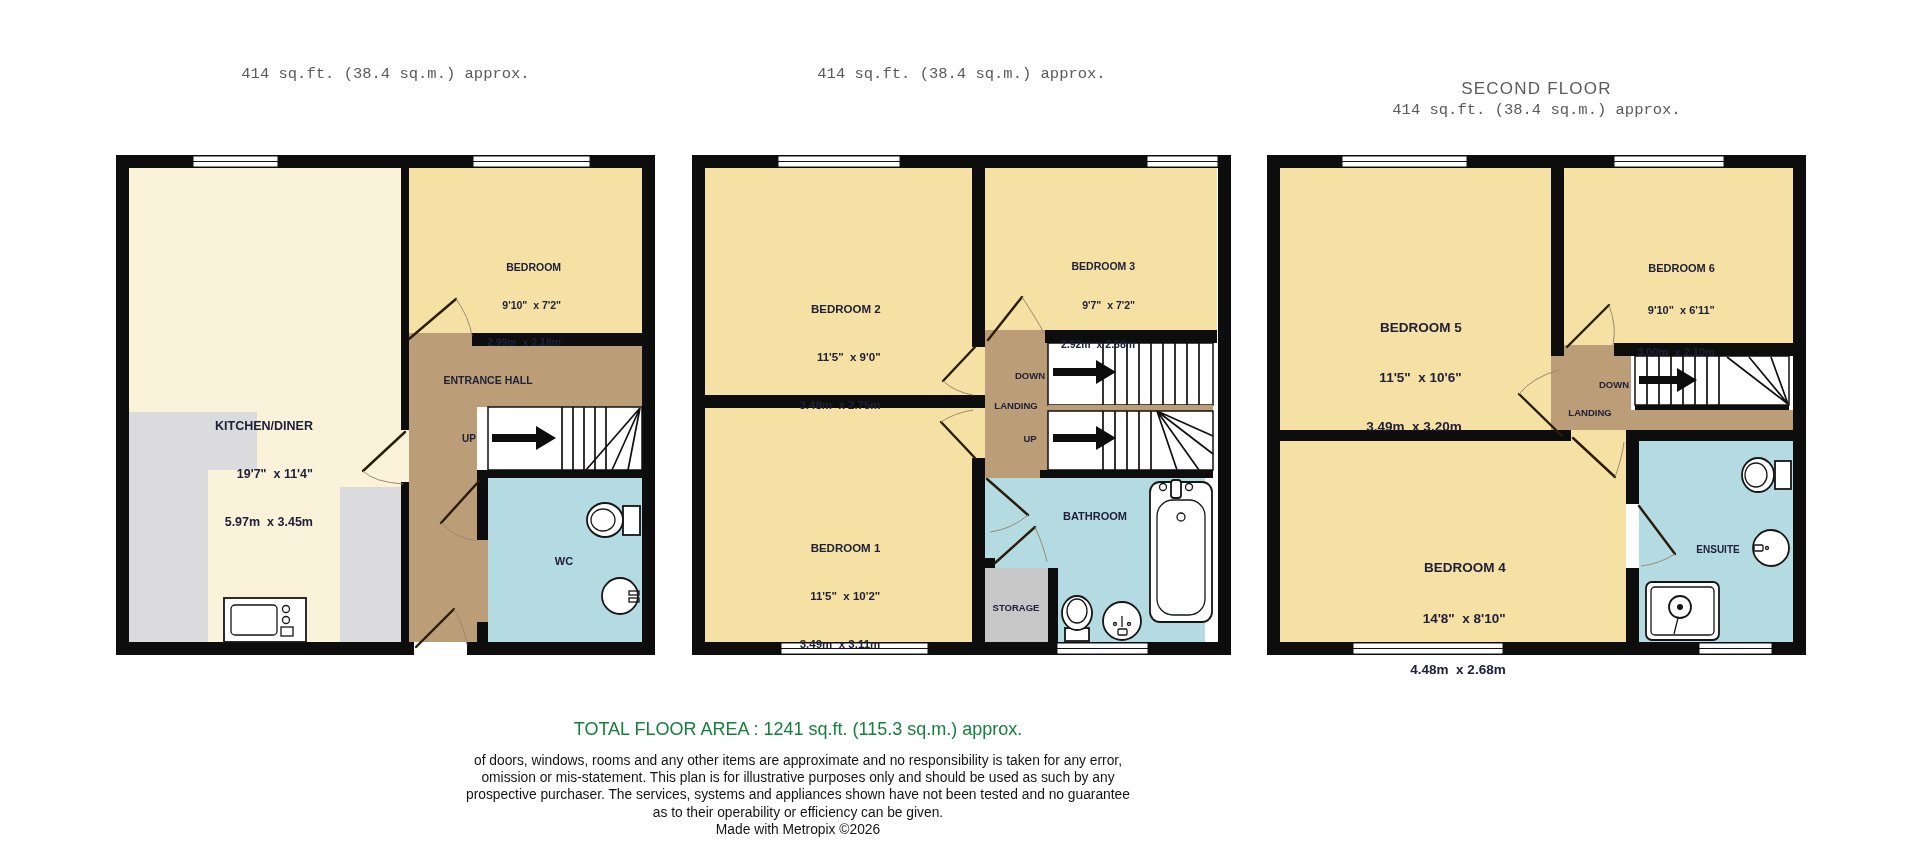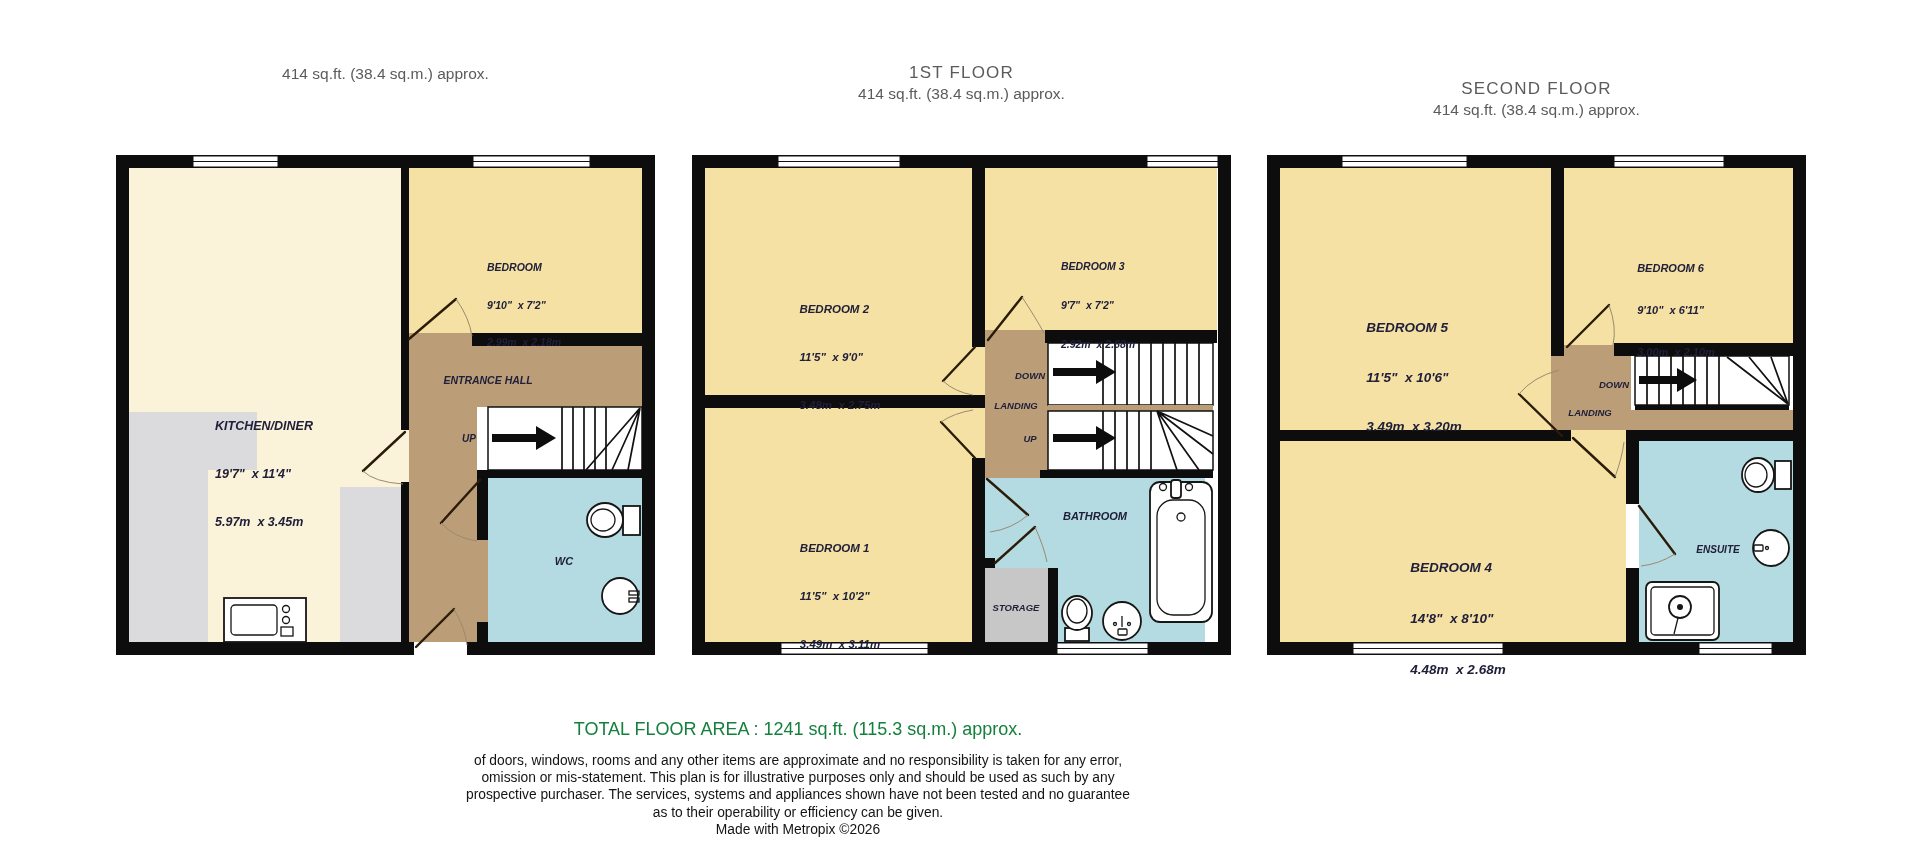--- a/index.html
+++ b/index.html
@@ -1,23 +1,23 @@
 <!DOCTYPE html>
 <html><head>
 <meta charset="utf-8">
 <style>
   html,body{margin:0;padding:0;background:#ffffff;}
   body{width:1920px;height:861px;position:relative;overflow:hidden;
        font-family:"Liberation Sans",sans-serif;}
   .hdr{position:absolute;width:539px;text-align:center;color:#5b5b5b;}
   .hdr .t{font-size:17px;letter-spacing:1.2px;}
-  .hdr .s{font-size:15.5px;margin-top:2px;}
+  .hdr .s{font-size:15.5px;margin-top:2px;font-family:Liberation Mono, monospace;}
   .floor-svg{position:absolute;}
-  .lbl{position:absolute;transform:translateX(-50%);text-align:left;
-       color:#20203a;font-weight:bold;white-space:pre;font-style:italic;}
+  .lbl{position:absolute;transform:translateX(-50%);text-align:right;
+       color:#20203a;font-weight:bold;white-space:pre;}
   .rm3 div{white-space:pre;}
   .footer-total{position:absolute;left:798px;top:719px;transform:translateX(-50%);
        font-size:18px;color:#15803d;white-space:pre;}
   .footer-disc{position:absolute;left:798px;top:752px;transform:translateX(-50%);
        width:980px;text-align:center;font-size:13.8px;line-height:17.2px;color:#141414;}
   svg .wall{fill:#0d0d0d;}
   svg .win{fill:#ffffff;stroke:#111;stroke-width:1;}
   svg .winline{stroke:#111;stroke-width:1;}
   svg .tread{stroke:#111;stroke-width:1.7;fill:none;}
   svg .stairbox{fill:#ffffff;stroke:#111;stroke-width:1.5;}
@@ -27,21 +27,20 @@
   svg .fix2{fill:none;stroke:#161616;stroke-width:1.3;}
   svg .arrow{fill:#0d0d0d;}
 </style>
 </head>
 <body>
 
 <div class="hdr" style="left:116px;top:63px">
   <div class="s">414 sq.ft. (38.4 sq.m.) approx.</div>
 </div>
 <div class="hdr" style="left:692px;top:63px">
-  <div class="t">1ST FLOOR</div>
   <div class="s">414 sq.ft. (38.4 sq.m.) approx.</div>
 </div>
 <div class="hdr" style="left:1267px;top:79px">
   <div class="t">SECOND FLOOR</div>
   <div class="s">414 sq.ft. (38.4 sq.m.) approx.</div>
 </div>
 
 <svg class="floor-svg" style="left:116px;top:155px" width="539" height="500" viewBox="0 0 539 500">
 
   <rect x="13" y="13" width="280" height="474" fill="#faf3d9"></rect>

